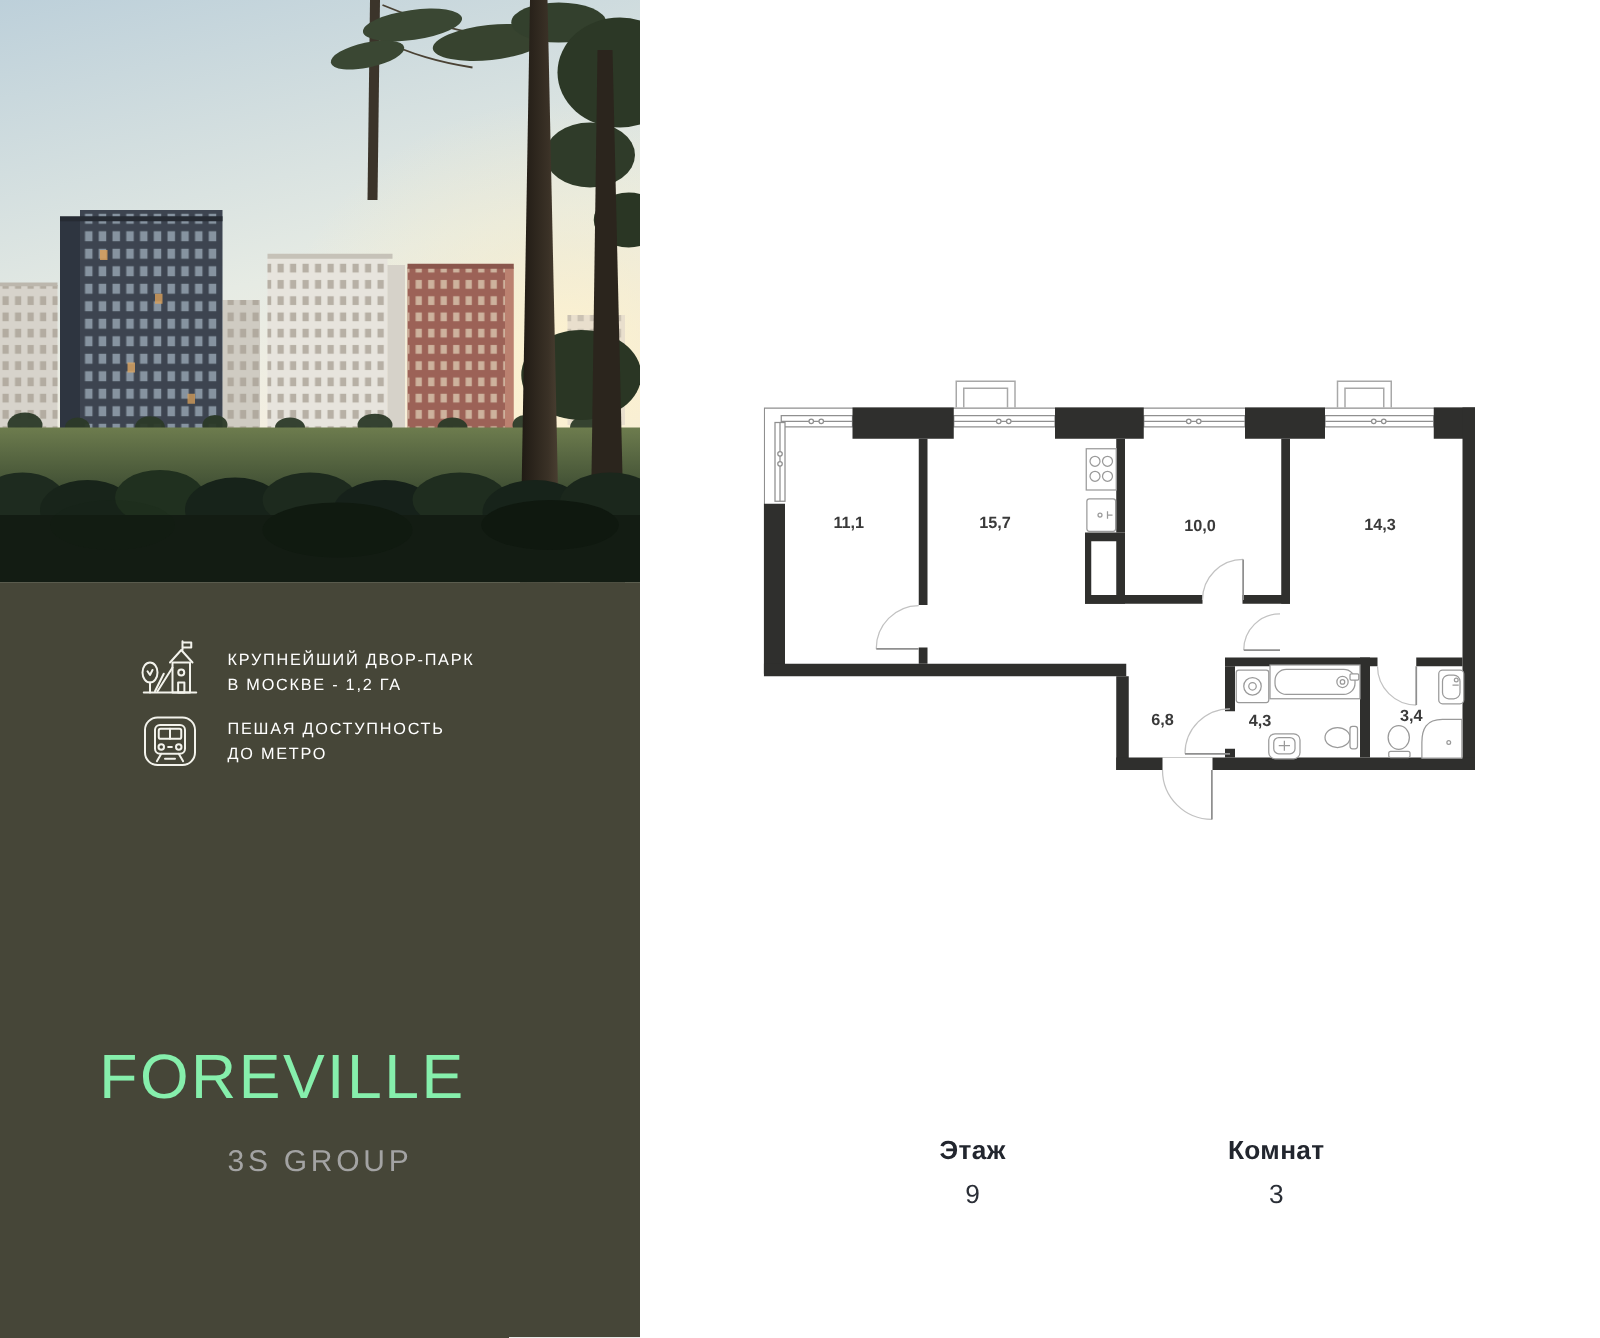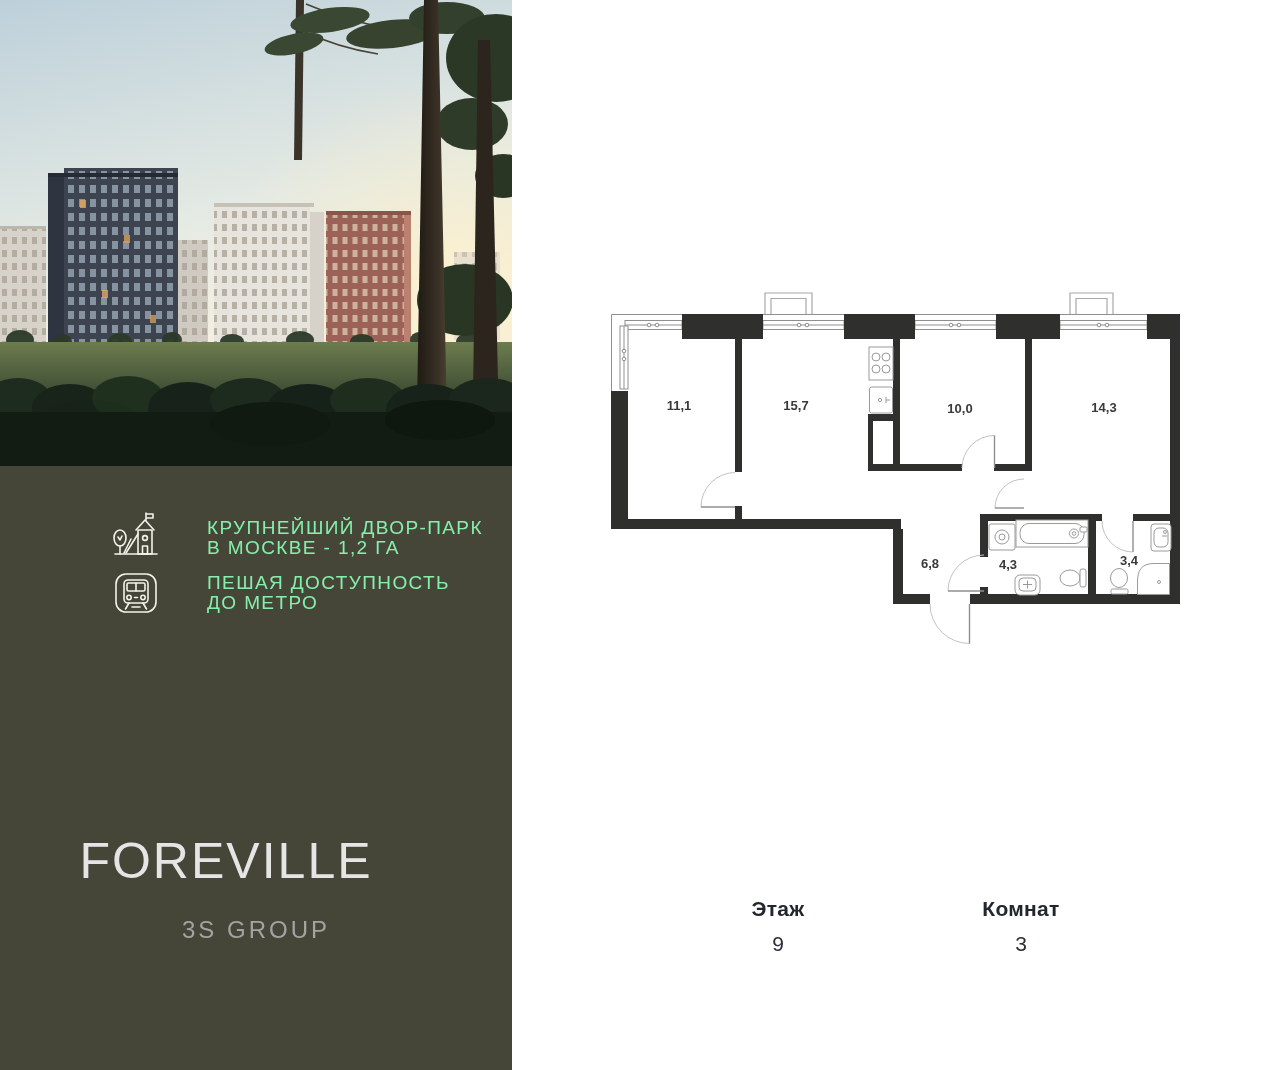--- a/index.html
+++ b/index.html
@@ -3,28 +3,28 @@
 <meta charset="utf-8">
 <style>
   html,body{margin:0;padding:0;background:#ffffff;}
   .page{position:relative;width:1280px;height:1070px;background:#ffffff;overflow:hidden;
         font-family:"Liberation Sans", sans-serif;}
   
   .sidebar{position:absolute;left:0;top:0;width:512px;height:1070px;background:#464638;}
   .photo{position:absolute;left:0;top:0;width:512px;height:466px;display:block;}
   .feature-row{position:absolute;left:110px;display:flex;align-items:center;height:52px;}
   .feature-icon{width:52px;height:52px;flex:0 0 52px;}
-  .feature-text{margin-left:45px;color:#86efac;font-size:19px;line-height:20px;
+  .feature-text{margin-left:20px;color:#ffffff;font-size:13px;line-height:20px;
                 letter-spacing:1.4px;white-space:pre-line;font-weight:400;}
-  .logo{position:absolute;left:0;top:836px;width:452px;text-align:center;color:#e5e5e5;
+  .logo{position:absolute;left:0;top:836px;width:452px;text-align:center;color:#86efac;
         font-size:50px;font-weight:400;letter-spacing:2px;line-height:1;}
   .brand{position:absolute;left:0;top:916px;width:512px;text-align:center;color:#a3a3a3;
          font-size:24px;font-weight:400;letter-spacing:3px;}
   
-  .content{position:absolute;left:512px;top:4px;width:768px;height:878px;background:#fff;}
+  .content{position:absolute;left:512px;top:16px;width:768px;height:878px;background:#fff;}
   .plan{position:absolute;left:99px;top:283px;width:570px;height:365px;}
   .plan text{font-family:"Liberation Sans",sans-serif;font-size:13px;font-weight:700;fill:#3a3a3a;}
   .legend-col{position:absolute;width:160px;text-align:center;}
   .legend-label{font-size:21px;font-weight:700;color:#22262e;letter-spacing:0.3px;}
   .legend-value{margin-top:11px;font-size:21px;font-weight:400;color:#2a2e36;}
 </style>
 </head>
 <body>
 
 <div class="page">

